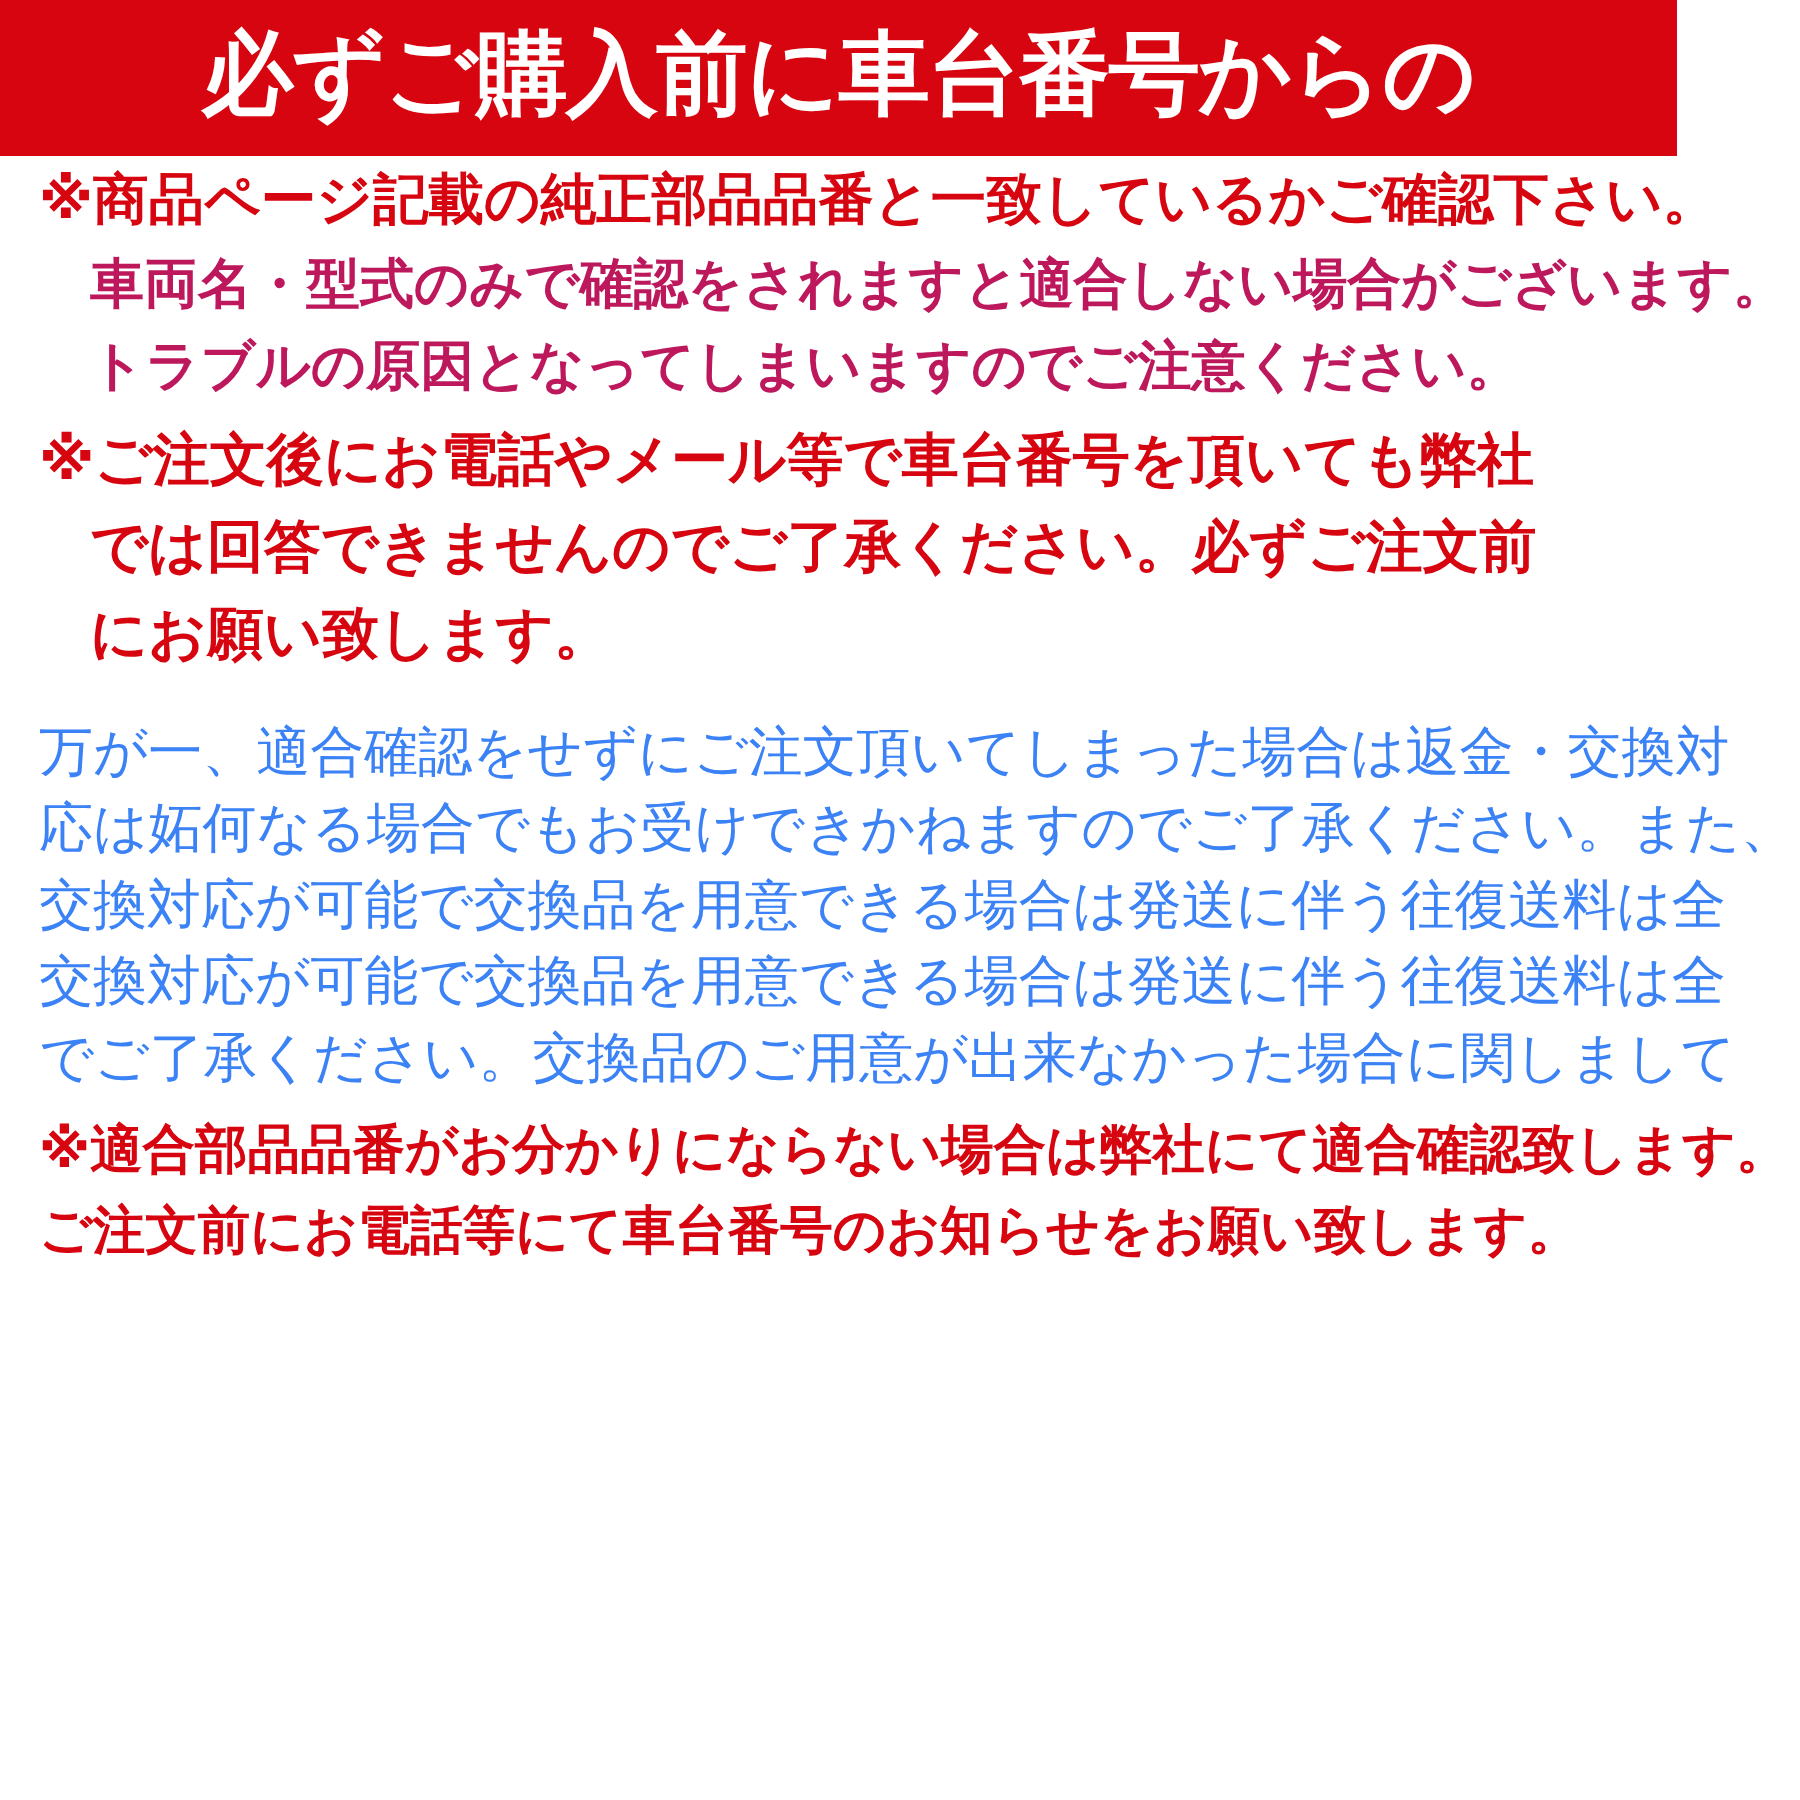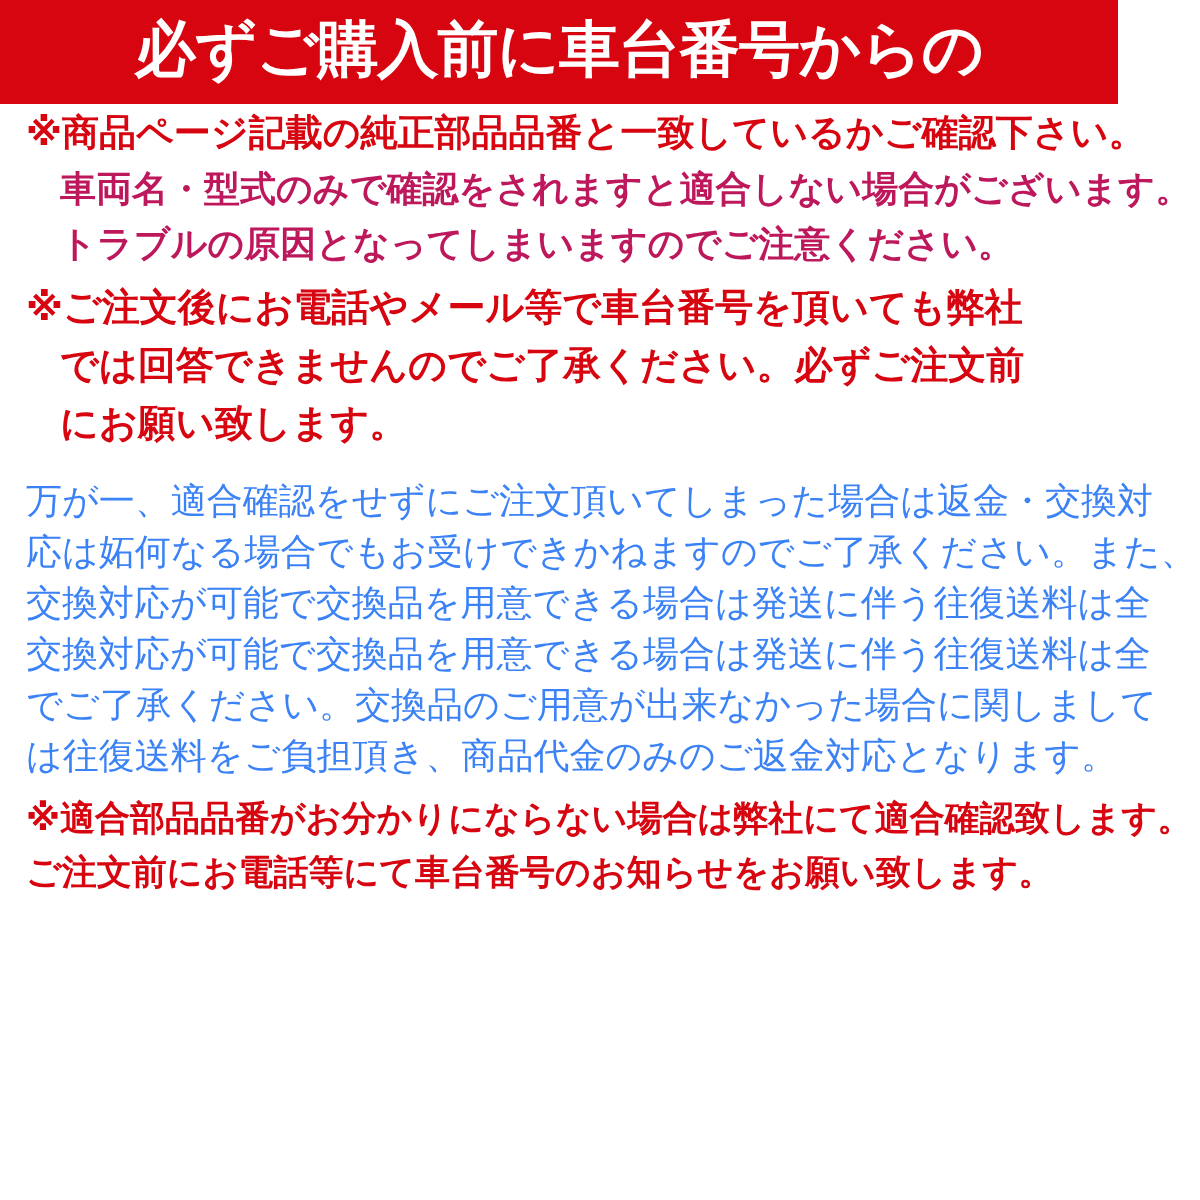--- a/index.html
+++ b/index.html
@@ -94,21 +94,20 @@
     <div class="p red bold s38 block-gap">※ご注文後にお電話やメール等で車台番号を頂いても弊社</div>
     <div class="p red bold s38 indent block-gap-sm">では回答できませんのでご了承ください。必ずご注文前</div>
     <div class="p red bold s38 indent block-gap-sm">にお願い致します。</div>
 
     <div class="para block-gap-lg">
       <span class="ln">万が一、適合確認をせずにご注文頂いてしまった場合は返金・交換対</span>
       <span class="ln">応は妬何なる場合でもお受けできかねますのでご了承ください。また、</span>
       <span class="ln">交換対応が可能で交換品を用意できる場合は発送に伴う往復送料は全</span>
       <span class="ln">交換対応が可能で交換品を用意できる場合は発送に伴う往復送料は全</span>
       <span class="ln">でご了承ください。交換品のご用意が出来なかった場合に関しまして</span>
-      <span class="ln">は往復送料をご負担頂き、商品代金のみのご返金対応となります。</span>
     </div>
 
     <div class="footer-note block-gap">
       <span class="ln p red bold s35">※適合部品品番がお分かりにならない場合は弊社にて適合確認致します。</span>
       <span class="ln p red bold s35 block-gap-sm">ご注文前にお電話等にて車台番号のお知らせをお願い致します。</span>
     </div>
 
   </div>
 </div>
 

